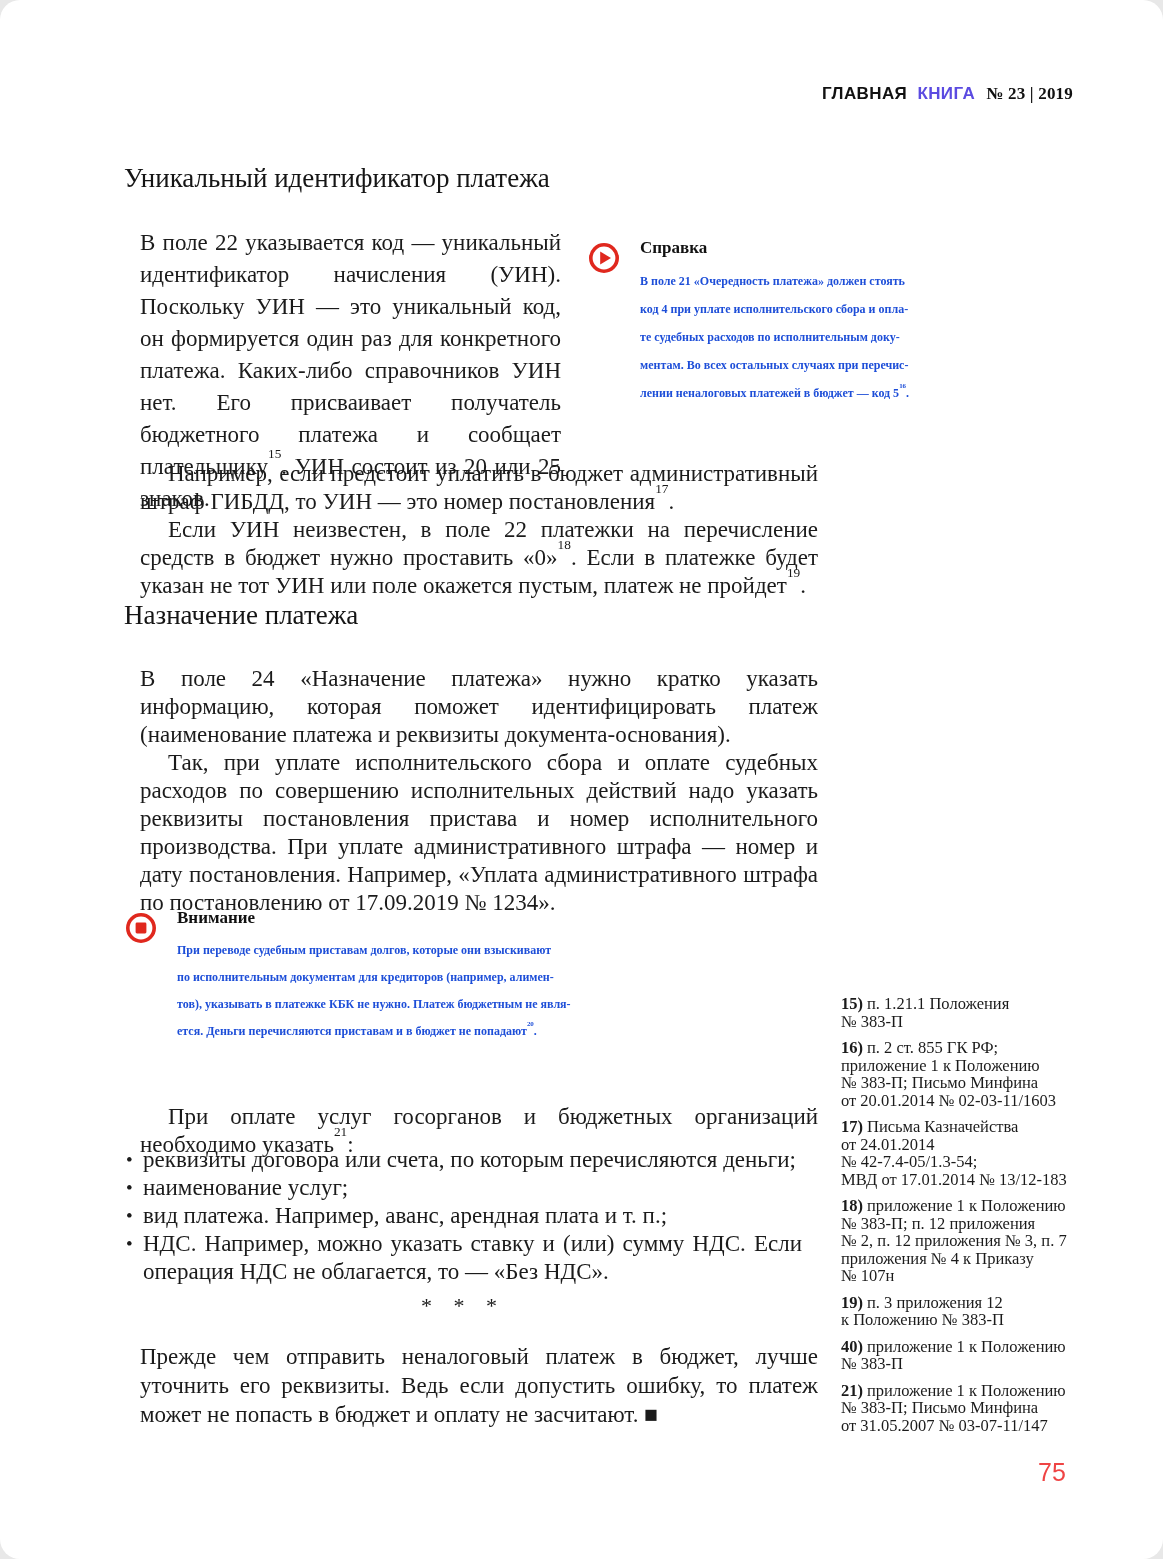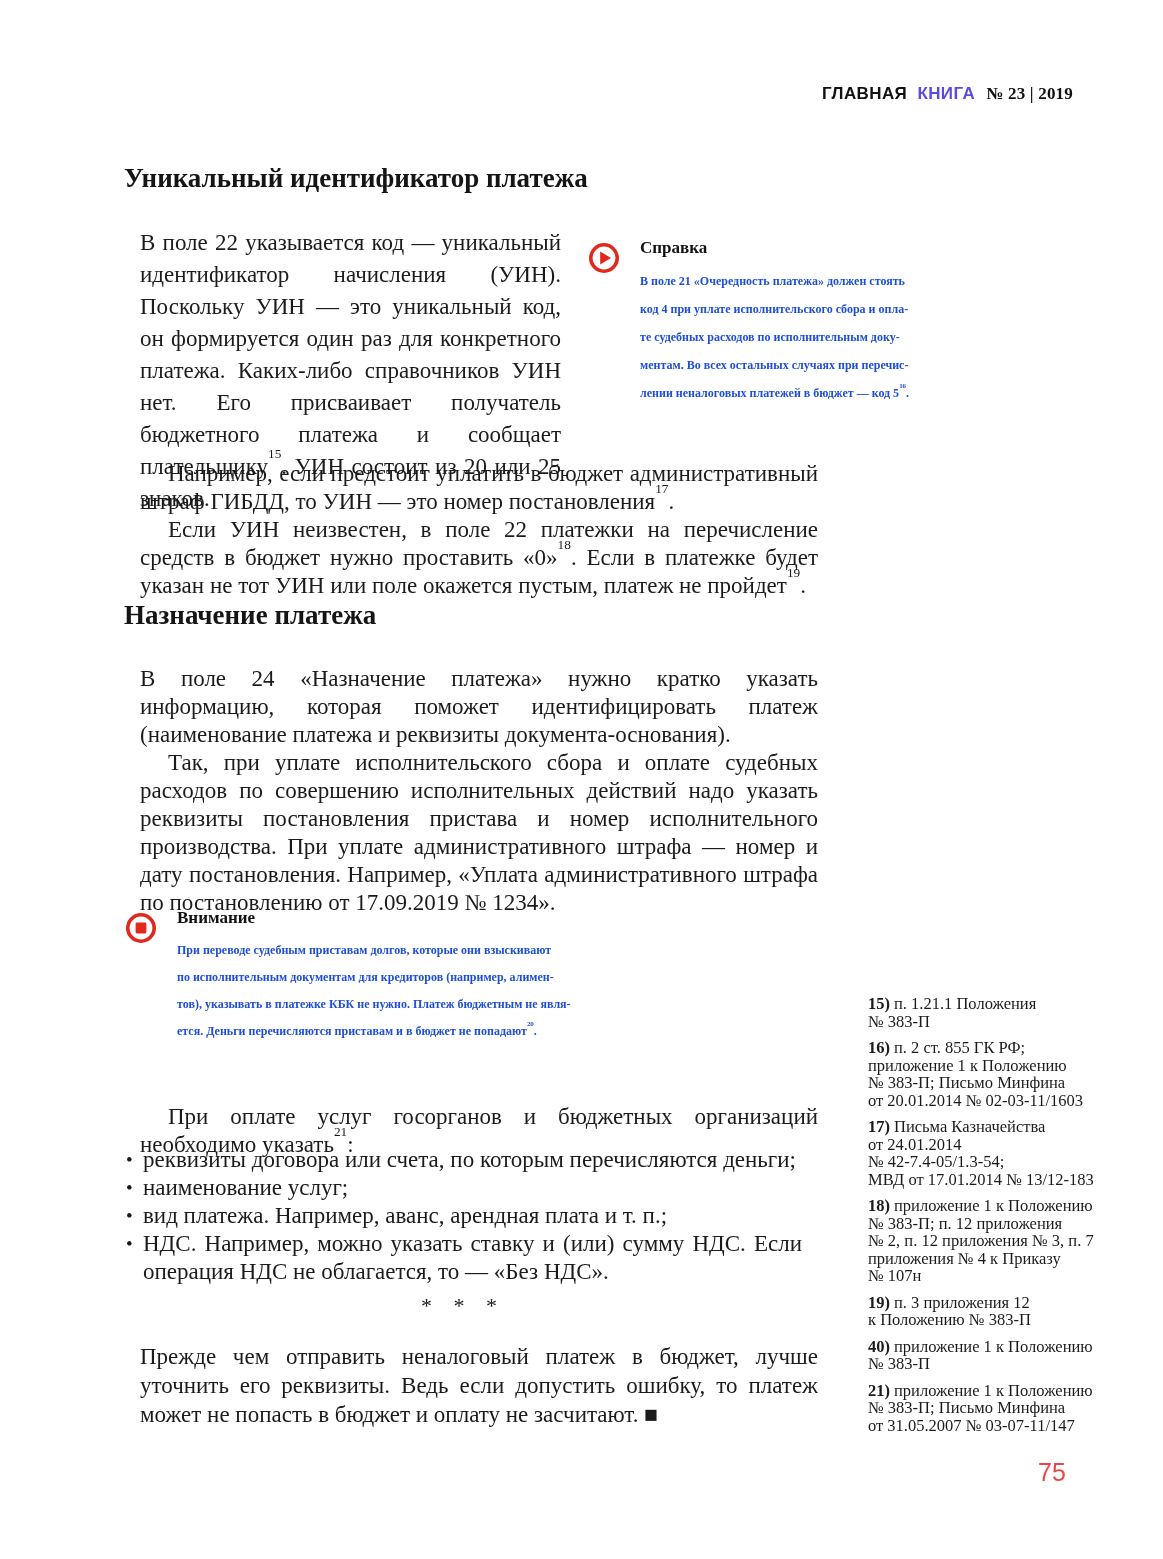--- a/index.html
+++ b/index.html
@@ -4,38 +4,39 @@
 <style>
   html,body{margin:0;padding:0;background:#e8e8e8;}
   .page{
     position:relative;
     width:1163px;height:1559px;
     margin:0 auto;
     background:#ffffff;
     font-family:"Liberation Serif","DejaVu Serif",serif;
     color:#1b1b1b;
     overflow:hidden;
+    border-radius:20px;
   }
   
   .mag-header{
     position:absolute;top:84px;right:90px;
     font-family:"Liberation Sans","DejaVu Sans",sans-serif;
     font-weight:bold;font-size:17px;letter-spacing:.4px;
     white-space:nowrap;
   }
   .brand-primary{color:#111;}
   .brand-accent{color:#5b4be1;margin-left:5px;}
   .issue{
     font-family:"Liberation Serif","DejaVu Serif",serif;
     font-weight:bold;color:#111;margin-left:6px;letter-spacing:.2px;
   }
   
   .sec-title{
     position:absolute;left:124px;
-    font-size:27px;font-weight:bold;color:#151515;
+    font-size:27px;font-weight:normal;color:#151515;
     margin:0;white-space:nowrap;text-align:center;
   }
   #title-uin{top:163px;}
   #title-purpose{top:600px;}
   
   .para{
     position:absolute;left:124px;width:678px;
     font-size:23px;line-height:28px;
     text-align:justify;margin:16px;
   }
@@ -80,21 +81,21 @@
     font-weight:inherit;
   }
   
   .stars{
     position:absolute;left:124px;top:1293px;width:678px;
     text-align:center;font-size:22px;letter-spacing:8px;
   }
   #p-final{top:1326px;line-height:29px;}
   
   .footnotes{
-    position:absolute;left:868px;top:995px;width:235px;
+    position:absolute;left:841px;top:995px;width:235px;
     font-size:16.5px;line-height:17.5px;
     white-space:nowrap;color:#1b1b1b;
   }
   .footnote{margin-bottom:9px;}
   .fn-label{font-weight:bold;margin-right:4px;}
   
   .page-number{
     position:absolute;left:1038px;top:1458px;
     font-family:"Liberation Sans","DejaVu Sans",sans-serif;
     font-size:25px;color:#ef4444;

